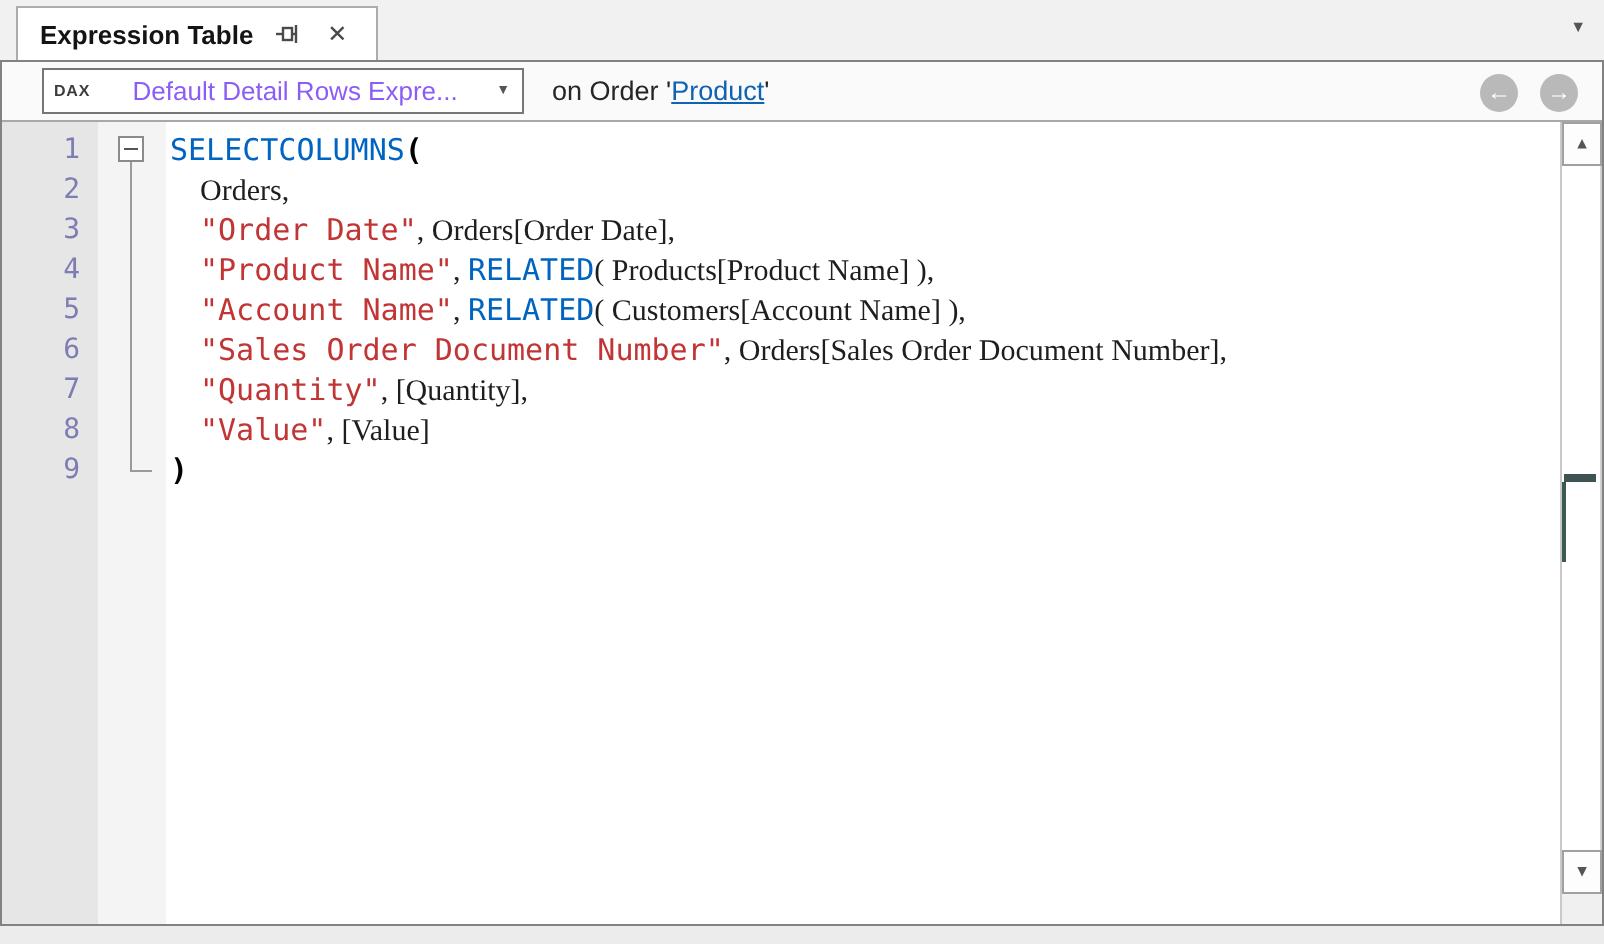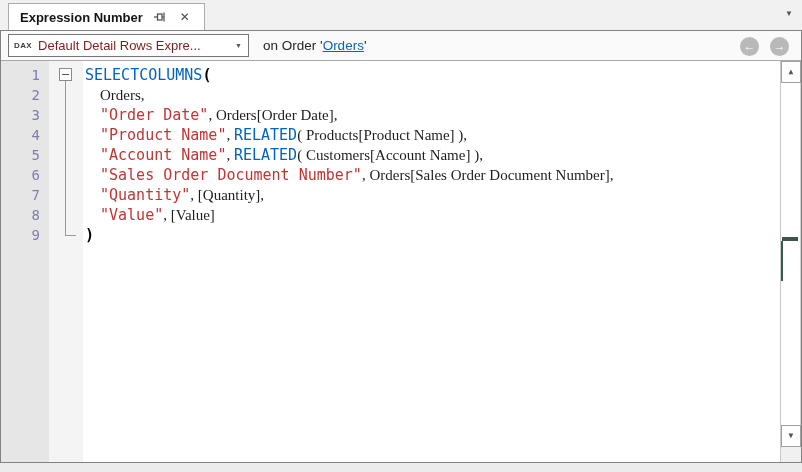--- a/index.html
+++ b/index.html
@@ -15,25 +15,25 @@
   .tab-icon{display:flex;align-items:center;justify-content:center;width:16px;height:16px;color:#4a4a4a;cursor:pointer;}
   .close-glyph{font-size:12px;color:#4a4a4a;line-height:1;}
   .tab-overflow{position:absolute;right:9px;top:9px;font-size:8px;color:#555;cursor:pointer;}
 
   
   .main{position:absolute;left:0;right:0;top:30px;bottom:9px;background:#ffffff;
         border:1px solid #828282;box-sizing:border-box;display:flex;flex-direction:column;}
 
   
   .toolbar{height:30px;flex:0 0 30px;background:#fafafa;border-bottom:1px solid #a8a8a8;
-           display:flex;align-items:center;padding:0 7px;box-sizing:border-box;position:relative;}
+           display:flex;align-items:center;padding:0 20px;box-sizing:border-box;position:relative;text-align:center;}
   .combo{display:flex;align-items:center;width:241px;height:23px;background:#ffffff;
          border:1px solid #767676;box-sizing:border-box;padding:0 6px 0 5px;cursor:pointer;}
   .combo-badge{font-size:8px;font-weight:bold;letter-spacing:.4px;color:#3c3c3c;margin-right:6px;}
-  .combo-value{font-size:13px;color:#7f1d1d;white-space:nowrap;overflow:hidden;flex:1;}
+  .combo-value{font-size:13px;color:#8b5cf6;white-space:nowrap;overflow:hidden;flex:1;}
   .combo-arrow{font-size:7px;color:#555;margin-left:4px;}
   .context{margin-left:14px;font-size:13.5px;color:#262626;white-space:nowrap;}
   .context a{color:#0e63b5;text-decoration:underline;cursor:pointer;}
   .nav{position:absolute;right:12px;top:0;height:30px;display:flex;align-items:center;gap:11px;}
   .nav-btn{width:19px;height:19px;border-radius:50%;background:#b9b9b9;color:#ffffff;
            display:flex;align-items:center;justify-content:center;font-size:12px;font-weight:bold;
            cursor:pointer;line-height:1;}
 
   
   .editor{flex:1;display:flex;position:relative;overflow:hidden;
@@ -67,21 +67,21 @@
   .changes-marker{position:absolute;top:158px;left:0;width:2px;height:40px;background:#3c5a52;}
   .scroll-corner{position:absolute;bottom:0;left:0;right:0;height:15px;background:#f0f0f0;}
 </style>
 </head>
 <body>
 
 <div class="window" style="--kw: #0064c1; --str: #c13535; --txt: #1e1e1e; --lnum: #7d7db4; --mark: #3e5454;">
 
   <div class="tabstrip">
     <div class="tab">
-      <span class="tab-title">Expression Number</span>
+      <span class="tab-title">Expression Table</span>
       <span class="tab-icon">
         <svg width="14" height="14" viewBox="0 0 14 14">
           <path d="M1 7 H4.5" stroke="#4a4a4a" stroke-width="1.2" fill="none"></path>
           <rect x="4.5" y="4" width="4.5" height="6" fill="none" stroke="#4a4a4a" stroke-width="1.2"></rect>
           <path d="M11 2.5 V11.5" stroke="#4a4a4a" stroke-width="1.2" fill="none"></path>
           <path d="M9 7 H10.8" stroke="#4a4a4a" stroke-width="1.2" fill="none"></path>
         </svg>
       </span>
       <span class="tab-icon">
         <span class="close-glyph">✕</span>
@@ -91,21 +91,21 @@
   </div>
 
   <div class="main">
 
     <div class="toolbar">
       <div class="combo">
         <span class="combo-badge">DAX</span>
         <span class="combo-value">Default Detail Rows Expre...</span>
         <span class="combo-arrow">▼</span>
       </div>
-      <span class="context"><span>on Order</span>&nbsp;<span>'</span><a>Orders</a><span>'</span></span>
+      <span class="context"><span>on Order</span>&nbsp;<span>'</span><a>Product</a><span>'</span></span>
       <div class="nav">
         <div class="nav-btn">
             <span>←</span>
           </div>
         <div class="nav-btn">
             <span>→</span>
           </div>
       </div>
     </div>
 

